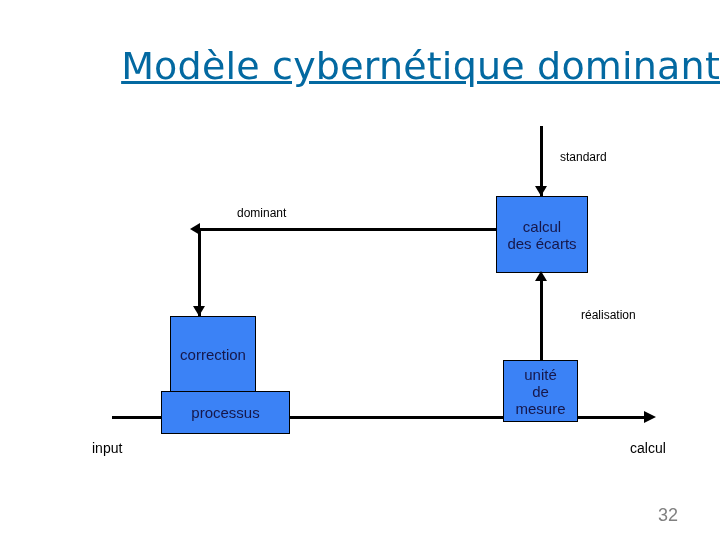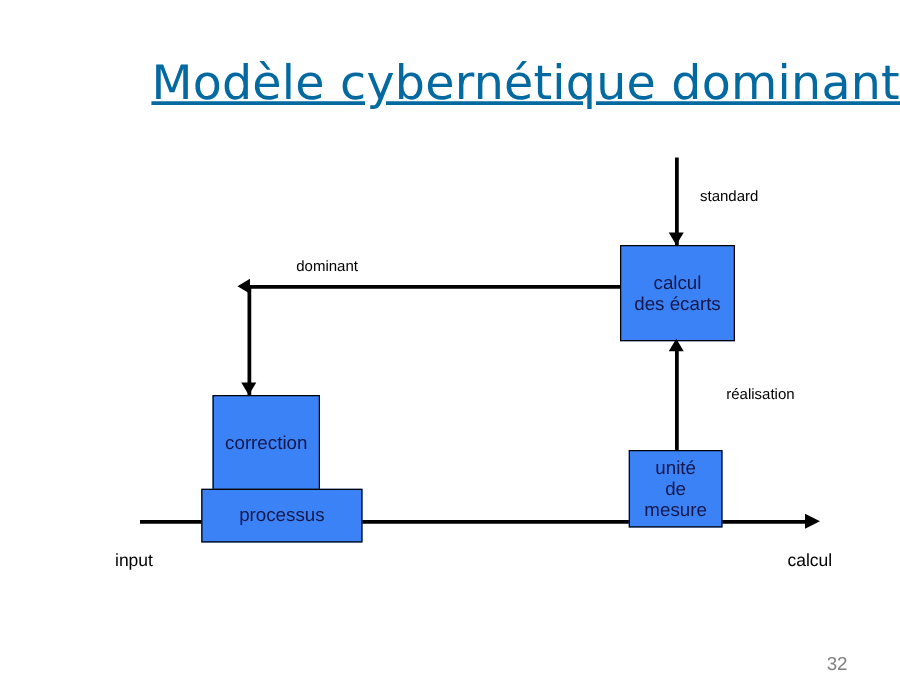--- a/index.html
+++ b/index.html
@@ -101,24 +101,23 @@
   }
   .arrow-right {
     border-top: 6px solid transparent;
     border-bottom: 6px solid transparent;
     border-left: 12px solid #000000;
   }
   #page-number {
     position: absolute;
     right: 42px;
     top: 505px;
-    font-size: 15px;
+    font-size: 18px;
     color: #808080;
     font-family: "Liberation Sans", sans-serif;
-    margin-top: 18px;
   }
 </style>
 </head>
 <body>
 
 <div id="slide">
 
   <div id="slide-title">Modèle cybernétique dominant</div>
 
   <div class="line-v" style="left:540px; top:126px; height:70px;"></div>

